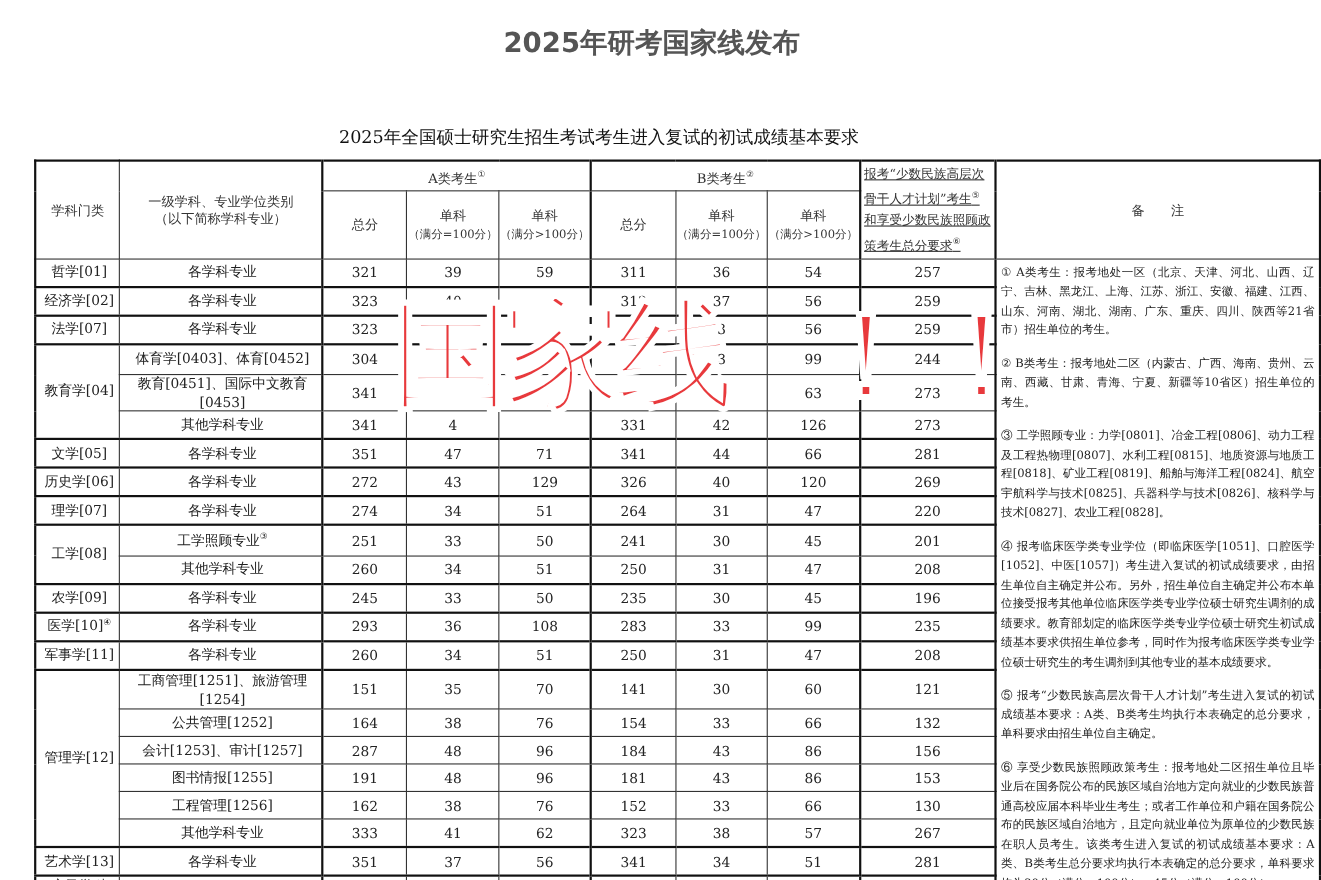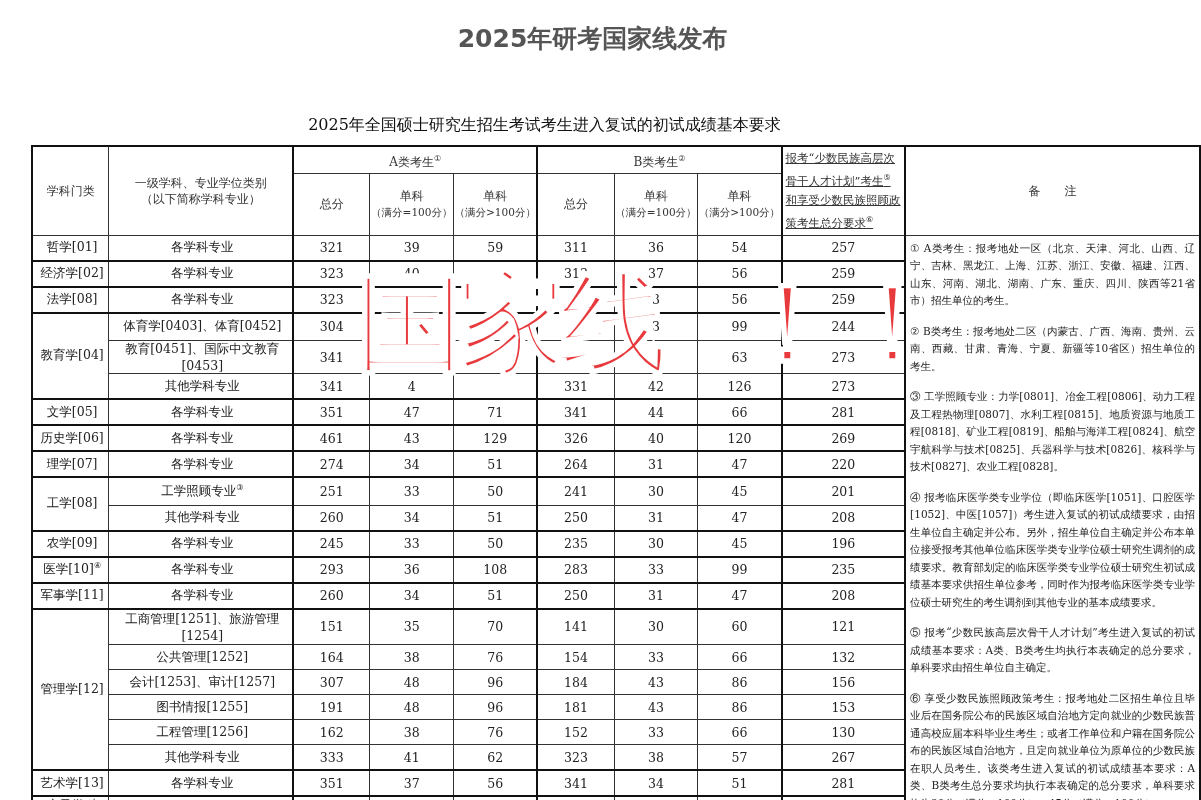--- a/index.html
+++ b/index.html
@@ -85,21 +85,21 @@
         <td class="l thick-t"><span>各学科专业</span></td>
         <td class="c thick-l thick-t"><span>323</span></td>
         <td class="c thick-t"><span>40</span></td>
         <td class="c thick-t"><span></span></td>
         <td class="c thick-l thick-t"><span>313</span></td>
         <td class="c thick-t"><span>37</span></td>
         <td class="c thick-t"><span>56</span></td>
         <td class="c thick-l thick-t"><span>259</span></td>
       </tr>
       <tr class="r">
-        <td rowspan="1" class="l thick-t"><span>法学[08]</span></td>
+        <td rowspan="1" class="l thick-t"><span>法学[07]</span></td>
         <td class="l thick-t"><span>各学科专业</span></td>
         <td class="c thick-l thick-t"><span>323</span></td>
         <td class="c thick-t"><span></span></td>
         <td class="c thick-t"><span></span></td>
         <td class="c thick-l thick-t"><span></span></td>
         <td class="c thick-t"><span>3</span></td>
         <td class="c thick-t"><span>56</span></td>
         <td class="c thick-l thick-t"><span>259</span></td>
       </tr>
       <tr class="r">
@@ -140,21 +140,21 @@
         <td class="c thick-t"><span>47</span></td>
         <td class="c thick-t"><span>71</span></td>
         <td class="c thick-l thick-t"><span>341</span></td>
         <td class="c thick-t"><span>44</span></td>
         <td class="c thick-t"><span>66</span></td>
         <td class="c thick-l thick-t"><span>281</span></td>
       </tr>
       <tr class="r">
         <td rowspan="1" class="l thick-t"><span>历史学[06]</span></td>
         <td class="l thick-t"><span>各学科专业</span></td>
-        <td class="c thick-l thick-t"><span>461</span></td>
+        <td class="c thick-l thick-t"><span>272</span></td>
         <td class="c thick-t"><span>43</span></td>
         <td class="c thick-t"><span>129</span></td>
         <td class="c thick-l thick-t"><span>326</span></td>
         <td class="c thick-t"><span>40</span></td>
         <td class="c thick-t"><span>120</span></td>
         <td class="c thick-l thick-t"><span>269</span></td>
       </tr>
       <tr class="r">
         <td rowspan="1" class="l thick-t"><span>理学[07]</span></td>
         <td class="l thick-t"><span>各学科专业</span></td>
@@ -236,21 +236,21 @@
         <td class="c thick-l"><span>164</span></td>
         <td class="c"><span>38</span></td>
         <td class="c"><span>76</span></td>
         <td class="c thick-l"><span>154</span></td>
         <td class="c"><span>33</span></td>
         <td class="c"><span>66</span></td>
         <td class="c thick-l"><span>132</span></td>
       </tr>
       <tr class="r">
         <td class="l"><span>会计[1253]、审计[1257]</span></td>
-        <td class="c thick-l"><span>307</span></td>
+        <td class="c thick-l"><span>287</span></td>
         <td class="c"><span>48</span></td>
         <td class="c"><span>96</span></td>
         <td class="c thick-l"><span>184</span></td>
         <td class="c"><span>43</span></td>
         <td class="c"><span>86</span></td>
         <td class="c thick-l"><span>156</span></td>
       </tr>
       <tr class="r">
         <td class="l"><span>图书情报[1255]</span></td>
         <td class="c thick-l"><span>191</span></td>

